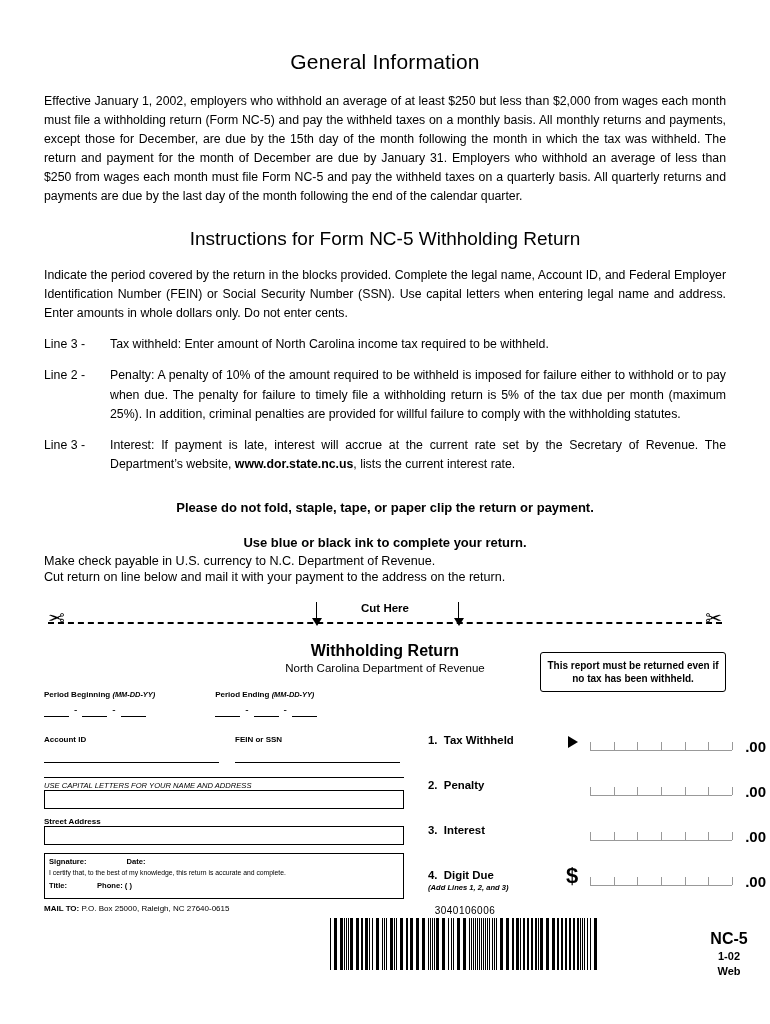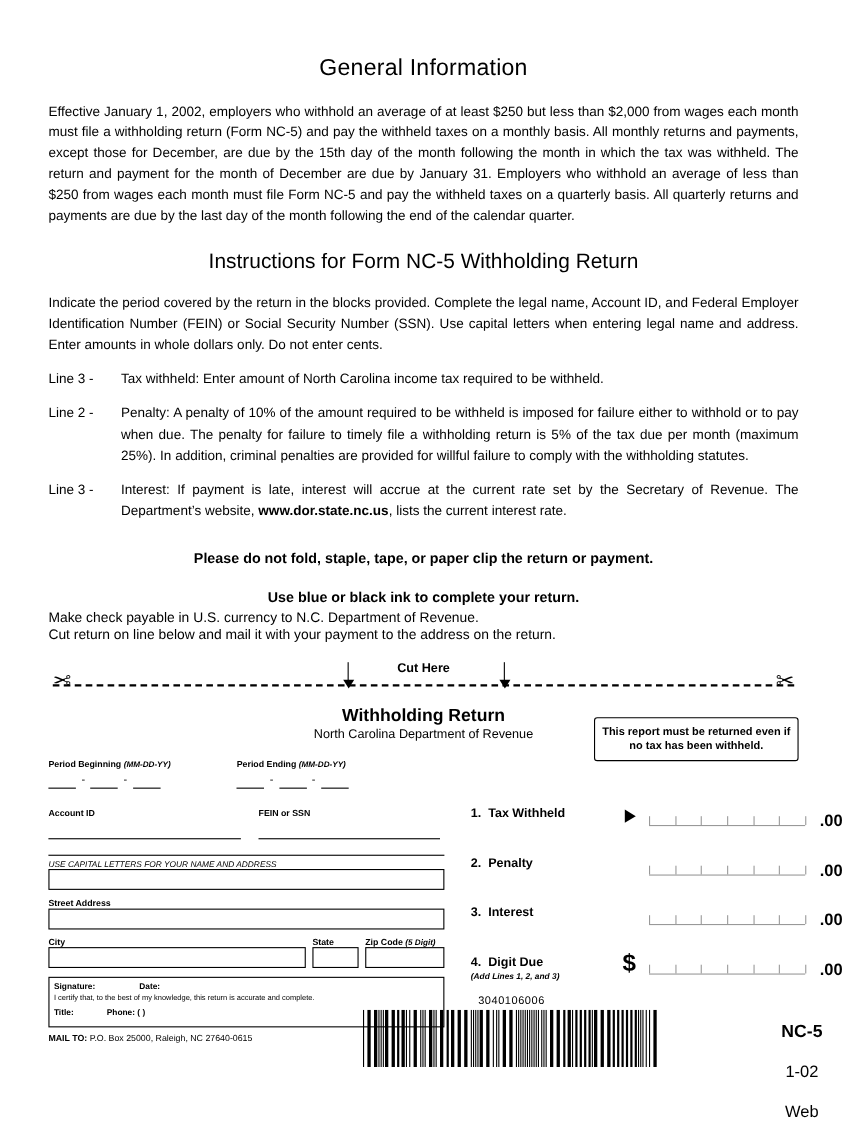--- a/index.html
+++ b/index.html
@@ -354,23 +354,24 @@
     right: 6px;
     top: 930px;
     text-align: center;
     width: 70px;
   }
   .formid .big {
     font-size: 16px;
     font-weight: bold;
   }
   .formid .small {
-    font-size: 15px;
+    font-size: 11px;
     line-height: 1.2;
-    margin-top: 18px;
+    margin-top: 2px;
+    font-weight: bold;
   }
 </style>
 </head>
 <body>
 
 <div class="page">
 
   <h1 class="title">General Information</h1>
 
   <p class="body">Effective January 1, 2002, employers who withhold an average of at least $250 but less than $2,000 from wages each month must file a withholding return (Form NC-5) and pay the withheld taxes on a monthly basis.  All monthly returns and payments, except those for December, are due by the 15th day of the month following the month in which the tax was withheld.  The return and payment for the month of December are due by January 31.  Employers who withhold an average of less than $250 from wages each month must file Form NC-5 and pay the withheld taxes on a quarterly basis.  All quarterly returns and payments are due by the last day of the month following the end of the calendar quarter.</p>
@@ -452,34 +453,20 @@
         </div>
       </div>
 
       <div class="caps-note">USE CAPITAL LETTERS FOR YOUR NAME AND ADDRESS</div>
 
       <div class="inputbox"></div>
 
       <div class="namebox-label mt10">Street Address</div>
       <div class="inputbox"></div>
 
-      <div class="addr-row">
-        <div class="city">
-          <div class="namebox-label">City</div>
-          <div class="inputbox"></div>
-        </div>
-        <div class="state">
-          <div class="namebox-label">State</div>
-          <div class="inputbox"></div>
-        </div>
-        <div class="zip">
-          <div class="namebox-label"><span>Zip Code</span> <span class="ital">(5 Digit)</span></div>
-          <div class="inputbox"></div>
-        </div>
-      </div>
 
       <div class="sig-block">
         <div class="sig-row">
           <span class="bl">Signature:</span>
           <span class="bl">Date:</span>
         </div>
         <div class="sig-cert">I certify that, to the best of my knowledge, this return is accurate and complete.</div>
         <div class="sig-row2">
           <span class="bl">Title:</span>
           <span class="bl">Phone: (          )</span>

